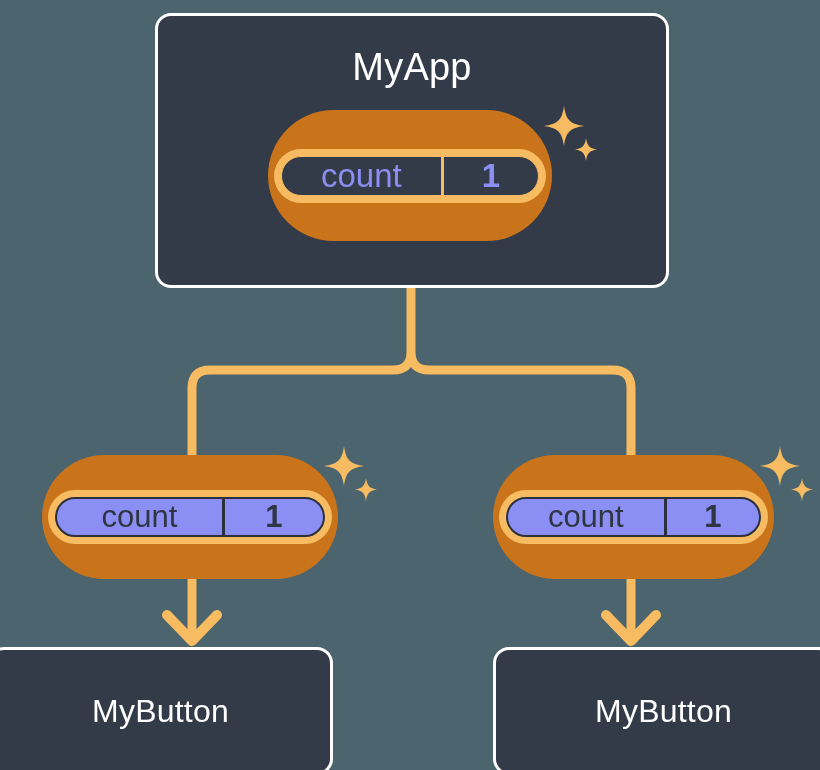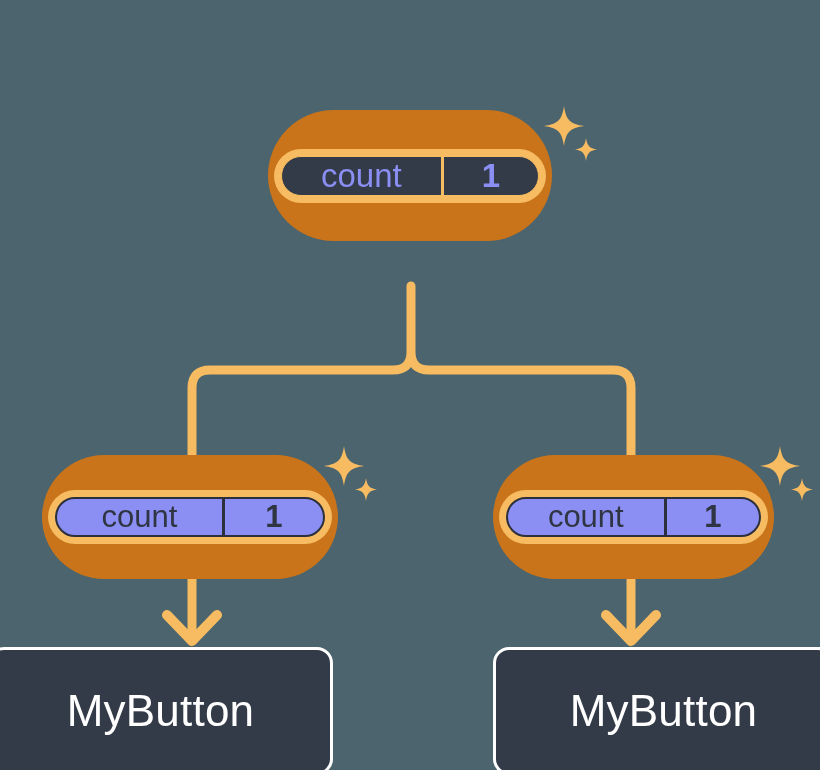--- a/index.html
+++ b/index.html
@@ -55,21 +55,21 @@
     justify-content: center;
   }
   #btn-card-left {
     left: -12px; top: 647px;
     width: 345px; height: 128px;
   }
   #btn-card-right {
     left: 493px; top: 647px;
     width: 341px; height: 128px;
   }
-  .btn-card .card-title { font-size: 44px; }
+  .btn-card .card-title { font-size: 32px; }
 
   
   .pill {
     position: absolute;
     box-sizing: border-box;
     border-radius: 999px;
     background: #c9741a;          
     padding: 6px;
     display: flex;
     align-items: center;
@@ -149,20 +149,23 @@
       <line x1="192" y1="576" x2="192" y2="640" stroke="#f7bc62" stroke-width="9" stroke-linecap="butt"></line>
       <polyline points="167,615 192,641 217,615" fill="none" stroke="#f7bc62" stroke-width="10" stroke-linecap="round" stroke-linejoin="round"></polyline>
     </g>
 
     <g>
       <line x1="631" y1="576" x2="631" y2="640" stroke="#f7bc62" stroke-width="9" stroke-linecap="butt"></line>
       <polyline points="606,615 631,641 656,615" fill="none" stroke="#f7bc62" stroke-width="10" stroke-linecap="round" stroke-linejoin="round"></polyline>
     </g>
   </svg>
 
+  <div class="card" id="app-card">
+    <div class="card-title">MyApp</div>
+  </div>
 
   <div class="pill pill-dark" id="pill-app">
     <div class="pill-mid">
       <div class="pill-inner">
         <div class="pill-cell cell-key">
           <span>count</span>
         </div>
         <div class="pill-cell cell-val">
           <span>1</span>
         </div>

